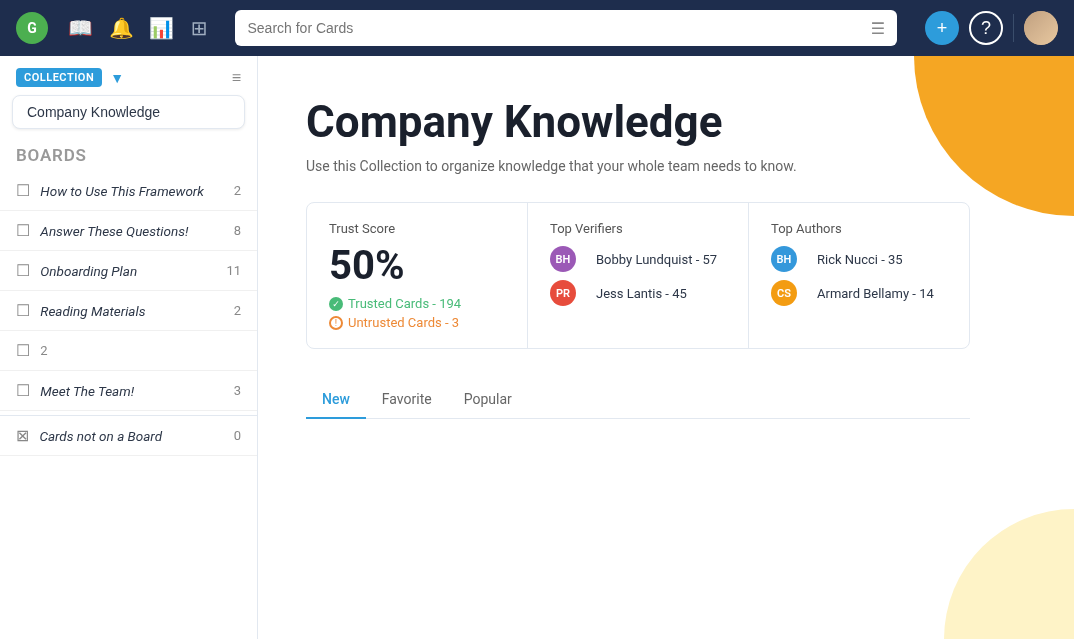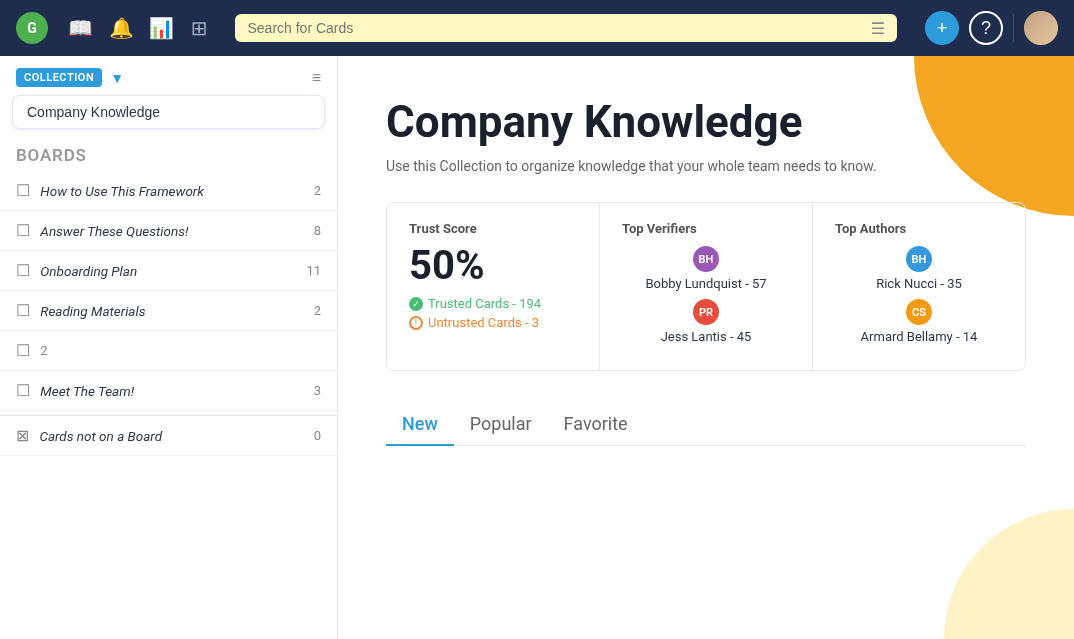--- a/index.html
+++ b/index.html
@@ -23,25 +23,25 @@
       color: white; font-weight: bold; font-size: 14px;
     }
     .topnav-icons {
       display: flex; gap: 16px; align-items: center; margin-left: 8px;
     }
     .topnav-icon {
       color: #a0aec0; font-size: 20px; cursor: pointer;
     }
     .search-bar {
       flex: 1; margin: 0 16px;
-      background: #fef9c3;
+      background: #ffffff;
       border-radius: 6px;
       display: flex; align-items: center;
       padding: 0 12px;
-      height: 28px;
+      height: 36px;
     }
     .search-input {
       border: none; outline: none; flex: 1; font-size: 14px; color: #555;
       background: transparent;
     }
     .search-filter-icon { color: #888; font-size: 16px; }
     .topnav-right {
       display: flex; align-items: center; gap: 10px;
     }
     .btn-circle {
@@ -54,21 +54,21 @@
     .divider-v { width: 1px; height: 28px; background: #3a4d6b; }
     .avatar { width: 34px; height: 34px; border-radius: 50%; background: #c0a080; overflow: hidden; display: flex; align-items: center; justify-content: center; }
 
     
     .main-layout {
       display: flex; flex: 1; overflow: hidden;
     }
 
     
     .sidebar {
-      width: 338px; background: white; border-right: 1px solid #e2e8f0;
+      width: 258px; background: white; border-right: 1px solid #e2e8f0;
       display: flex; flex-direction: column; overflow-y: auto; flex-shrink: 0;
     }
     .sidebar-collection-header {
       display: flex; align-items: center; padding: 12px 16px 8px;
       gap: 8px;
     }
     .collection-badge {
       background: #2d9cdb; color: white; font-size: 11px; font-weight: 600;
       border-radius: 4px; padding: 3px 8px; letter-spacing: 0.5px;
     }
@@ -141,44 +141,44 @@
     .stats-row {
       display: flex; gap: 0; margin-bottom: 32px;
       border: 1px solid #e2e8f0; border-radius: 8px; overflow: hidden;
       position: relative; z-index: 1;
     }
     .stat-box {
       flex: 1; padding: 18px 22px;
       border-right: 1px solid #e2e8f0;
     }
     .stat-box:last-child { border-right: none; }
-    .stat-label { font-size: 13px; color: #555; font-weight: 700; margin-bottom: 10px; }
+    .stat-label { font-size: 13px; color: #555; font-weight: 400; margin-bottom: 10px; }
     .stat-big { font-size: 40px; font-weight: 700; color: #1a202c; line-height: 1; margin-bottom: 10px; }
     .stat-sub-green { display: flex; align-items: center; gap: 5px; font-size: 13px; color: #48bb78; }
     .stat-sub-orange { display: flex; align-items: center; gap: 5px; font-size: 13px; color: #ed8936; }
     .dot-green { width: 14px; height: 14px; border-radius: 50%; background: #48bb78; display: flex; align-items: center; justify-content: center; color: white; font-size: 9px; }
     .dot-orange { width: 14px; height: 14px; border-radius: 50%; border: 2px solid #ed8936; display: flex; align-items: center; justify-content: center; color: #ed8936; font-size: 9px; }
 
     .verifier-row, .author-row {
-      display: flex; align-items: center; gap: 4px; margin-bottom: 8px; flex-direction: column;
+      display: flex; align-items: center; gap: 20px; margin-bottom: 8px;
     }
     .verifier-avatar {
       width: 26px; height: 26px; border-radius: 50%;
       display: flex; align-items: center; justify-content: center;
       font-size: 11px; font-weight: 600; color: white; flex-shrink: 0;
     }
     .verifier-name { font-size: 13px; color: #2d3748; }
 
     
     .tabs-row {
       display: flex; gap: 0; border-bottom: 1px solid #e2e8f0;
       margin-bottom: 16px; position: relative; z-index: 1;
     }
     .tab {
-      padding: 10px 16px; font-size: 18px; color: #666;
+      padding: 10px 16px; font-size: 14px; color: #666;
       cursor: pointer; border-bottom: 2px solid transparent; margin-bottom: -1px; text-align: right;
     }
     .tab.active { color: #2d9cdb; border-bottom: 2px solid #2d9cdb; font-weight: 500; }
 
     .empty-msg { font-size: 14px; color: #666; padding: 8px 0; position: relative; z-index: 1; }
   </style>
 </head>
 <body>
 
 <nav class="topnav">
@@ -300,19 +300,19 @@
               <div class="author-row">
     <div class="verifier-avatar" style="background:#f39c12">CS</div>
     <span class="verifier-name">Armard Bellamy - 14</span>
   </div>
             </div>
         </div>
       </div>
 
       <div class="tabs-row" id="tabs-row">
           <div class="tab active">New</div>
+          <div class="tab">Favorite</div>
           <div class="tab">Popular</div>
-          <div class="tab">Favorite</div>
         </div>
 
     </div>
   </main>
 </div>
 
 </body></html>

